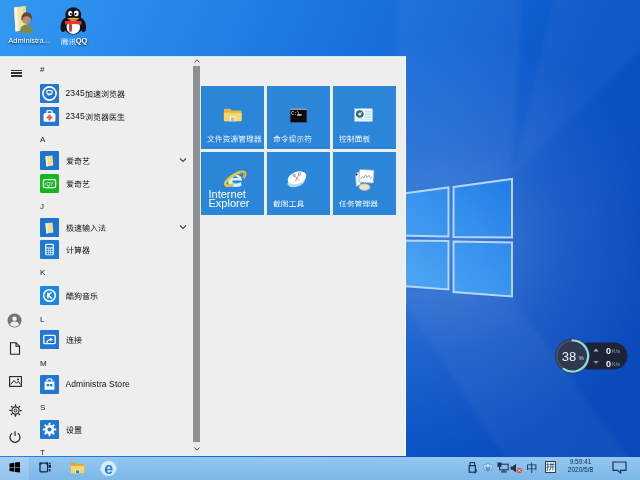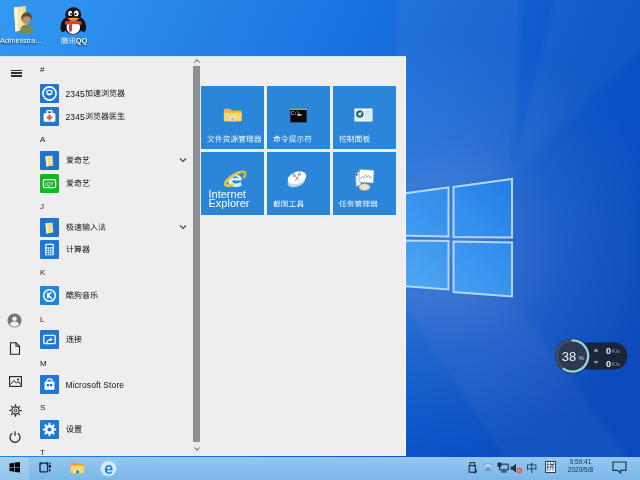--- a/index.html
+++ b/index.html
@@ -1,18 +1,18 @@
 <!DOCTYPE html>
 <html><head><meta charset="utf-8">
 <style>
 *{margin:0;padding:0;box-sizing:border-box}
 html,body{width:640px;height:480px;overflow:hidden;font-family:"Liberation Sans",sans-serif;}
 .abs{position:absolute}
 body{position:relative;background:#1263d2}
-.row{display:flex;align-items:flex-start}
+.row{display:flex;align-items:flex-end}
 </style></head><body>
 
 <svg width="0" height="0" style="position:absolute">
     <defs>
       <path id="u4E2D" d="M458 40L458 219L96 219L96 694L171 694L171 632L458 632L458 959L537 959L537 632L825 632L825 689L902 689L902 219L537 219L537 40ZM171 558L171 292L458 292L458 558ZM825 558L537 558L537 292L825 292Z"></path>
 <path id="u4E50" d="M236 602C187 691 109 786 38 848C56 860 86 884 100 897C169 828 253 722 309 626ZM692 633C765 713 851 825 891 894L960 858C919 790 829 682 757 603ZM129 529C139 520 180 516 247 516L482 516L482 862C482 878 475 883 458 884C441 884 382 885 318 883C329 904 341 937 345 958C431 958 482 957 515 944C547 932 558 910 558 862L558 516L924 516L925 440L558 440L558 239L482 239L482 440L201 440C219 365 237 271 245 182C462 177 716 157 875 117L832 51C679 91 398 110 171 116C169 232 143 361 135 394C126 430 117 453 104 458C112 477 125 513 129 529Z"></path>
 <path id="u4EE4" d="M400 322C456 367 522 433 552 476L609 429C578 386 509 322 454 279ZM168 502L168 574L712 574C655 634 581 707 513 772C461 737 407 704 360 676L307 729C418 797 562 899 630 965L687 902C659 877 620 846 576 815C673 720 781 610 856 531L800 497L787 502ZM510 36C406 178 217 312 35 389C56 407 78 433 90 452C239 382 390 277 504 158C617 274 783 388 918 450C930 429 956 398 974 382C832 327 655 214 551 106L578 72Z"></path>
 <path id="u4EF6" d="M317 539L317 612L604 612L604 960L679 960L679 612L953 612L953 539L679 539L679 318L909 318L909 245L679 245L679 52L604 52L604 245L470 245C483 200 494 152 504 105L432 90C409 221 367 350 309 433C327 442 359 460 373 471C400 429 425 376 446 318L604 318L604 539ZM268 44C214 195 126 345 32 443C45 460 67 499 75 517C107 483 137 443 167 400L167 958L239 958L239 283C277 213 311 139 339 65Z"></path>
 <path id="u4EFB" d="M343 849L343 921L944 921L944 849L677 849L677 540L960 540L960 468L677 468L677 189C767 172 852 151 920 128L864 65C741 110 523 149 337 174C345 191 356 219 359 237C437 228 520 217 601 203L601 468L304 468L304 540L601 540L601 849ZM295 40C232 197 130 351 22 449C36 467 60 506 68 524C108 485 148 439 186 388L186 960L260 960L260 277C301 209 338 136 367 63Z"></path>
 <path id="u5165" d="M295 125C361 171 412 227 456 289C391 574 266 777 41 893C61 907 96 938 110 953C313 835 441 651 517 389C627 591 698 822 927 950C931 926 951 886 964 865C631 666 661 290 341 61Z"></path>
@@ -102,21 +102,21 @@
 <polygon points="2,2.5 13.5,1 15,24.5 3.5,26.5" fill="#f5e5a5"></polygon>
 <polygon points="2,2.5 5,2.1 6.5,26 3.5,26.5" fill="#fcf6d8"></polygon>
 <polygon points="13.5,1 15,24.5 12.2,25 10.9,1.35" fill="#eed48a"></polygon>
 </svg>
 <svg class="abs" style="left:19px;top:11px" width="15" height="22" viewBox="0 0 15 22">
 <path d="M1 20 Q1.5 13.5 7.5 13.5 Q13.5 13.5 14 20 L14 22 L1 22 Z" fill="#7d8a4d"></path>
 <circle cx="7.2" cy="8.2" r="4.6" fill="#b98f6e"></circle>
 <path d="M2.4 8 C2 3.4 5.2 1.2 7.6 1.2 C10.8 1.2 13 3.4 12.8 7.2 C12.8 8.8 12.4 9.6 12 9.8 C12.2 6.6 11 5.8 8.6 5.4 C6 5 3.8 5.8 3.3 9.2 C2.9 9.2 2.5 9 2.4 8 Z" fill="#5c4a36"></path>
 </svg>
 
-<div class="abs" style="left:0px;top:36px;width:50px;text-align:left;font-size:7.5px;color:#fff;text-shadow:0 1px 2px rgba(0,0,0,0.85)">Administra...</div>
+<div class="abs" style="left:0px;top:36px;width:50px;text-align:right;font-size:7.5px;color:#fff;text-shadow:0 1px 2px rgba(0,0,0,0.85)">Administra...</div>
 
 <svg class="abs" style="left:60px;top:4px" width="27" height="31" viewBox="0 0 27 31">
 <ellipse cx="4.2" cy="21" rx="3.4" ry="7.2" fill="#10121c" transform="rotate(14 4.2 21)"></ellipse>
 <ellipse cx="22.4" cy="21" rx="3.4" ry="7.2" fill="#10121c" transform="rotate(-14 22.4 21)"></ellipse>
 <ellipse cx="13.3" cy="20.5" rx="10" ry="10" fill="#10121c"></ellipse>
 <ellipse cx="13.3" cy="11" rx="8" ry="7.8" fill="#10121c"></ellipse>
 <ellipse cx="13.3" cy="23" rx="6.8" ry="7" fill="#ffffff"></ellipse>
 <ellipse cx="10.2" cy="9.4" rx="2.1" ry="2.6" fill="#ffffff"></ellipse>
 <ellipse cx="16.3" cy="9.4" rx="2.3" ry="2.8" fill="#ffffff"></ellipse>
 <circle cx="10.9" cy="10" r="0.95" fill="#000"></circle>
@@ -270,21 +270,21 @@
     </svg>
   </div>
 <svg class="abs" style="left:40px;top:374.5px" width="19" height="19" viewBox="0 0 19 19">
     <rect width="19" height="19" rx="1" fill="#2077d4"></rect>
     <path d="M7 6.6 V5.4 Q7 3.8 9.5 3.8 Q12 3.8 12 5.4 V6.6" fill="none" stroke="#fff" stroke-width="1.2"></path>
     <rect x="4.6" y="6.6" width="9.8" height="8.2" rx="0.6" fill="#fff"></rect>
     <rect x="6.7" y="9" width="2.4" height="2.4" fill="#2077d4"></rect>
     <rect x="9.9" y="9" width="2.4" height="2.4" fill="#2077d4"></rect>
   </svg>
 <div class="abs row" style="left:65.5px;top:379.5px;height:9px">
-    <span style="font-size:8.5px;color:#111;letter-spacing:0.1px">Microsoft Store</span>
+    <span style="font-size:8.5px;color:#111;letter-spacing:0.1px">Administra Store</span>
   </div>
 <svg class="abs" style="left:40px;top:419.5px" width="19" height="19" viewBox="0 0 19 19">
     <rect width="19" height="19" rx="1" fill="#2077d4"></rect>
     <g fill="#fff">
       <circle cx="9.5" cy="9.5" r="4.6"></circle>
       <rect x="8.5" y="2.8" width="2" height="3" rx="0.6" transform="rotate(0 9.5 9.5)"></rect>
       <rect x="8.5" y="2.8" width="2" height="3" rx="0.6" transform="rotate(45 9.5 9.5)"></rect>
       <rect x="8.5" y="2.8" width="2" height="3" rx="0.6" transform="rotate(90 9.5 9.5)"></rect>
       <rect x="8.5" y="2.8" width="2" height="3" rx="0.6" transform="rotate(135 9.5 9.5)"></rect>
       <rect x="8.5" y="2.8" width="2" height="3" rx="0.6" transform="rotate(180 9.5 9.5)"></rect>

